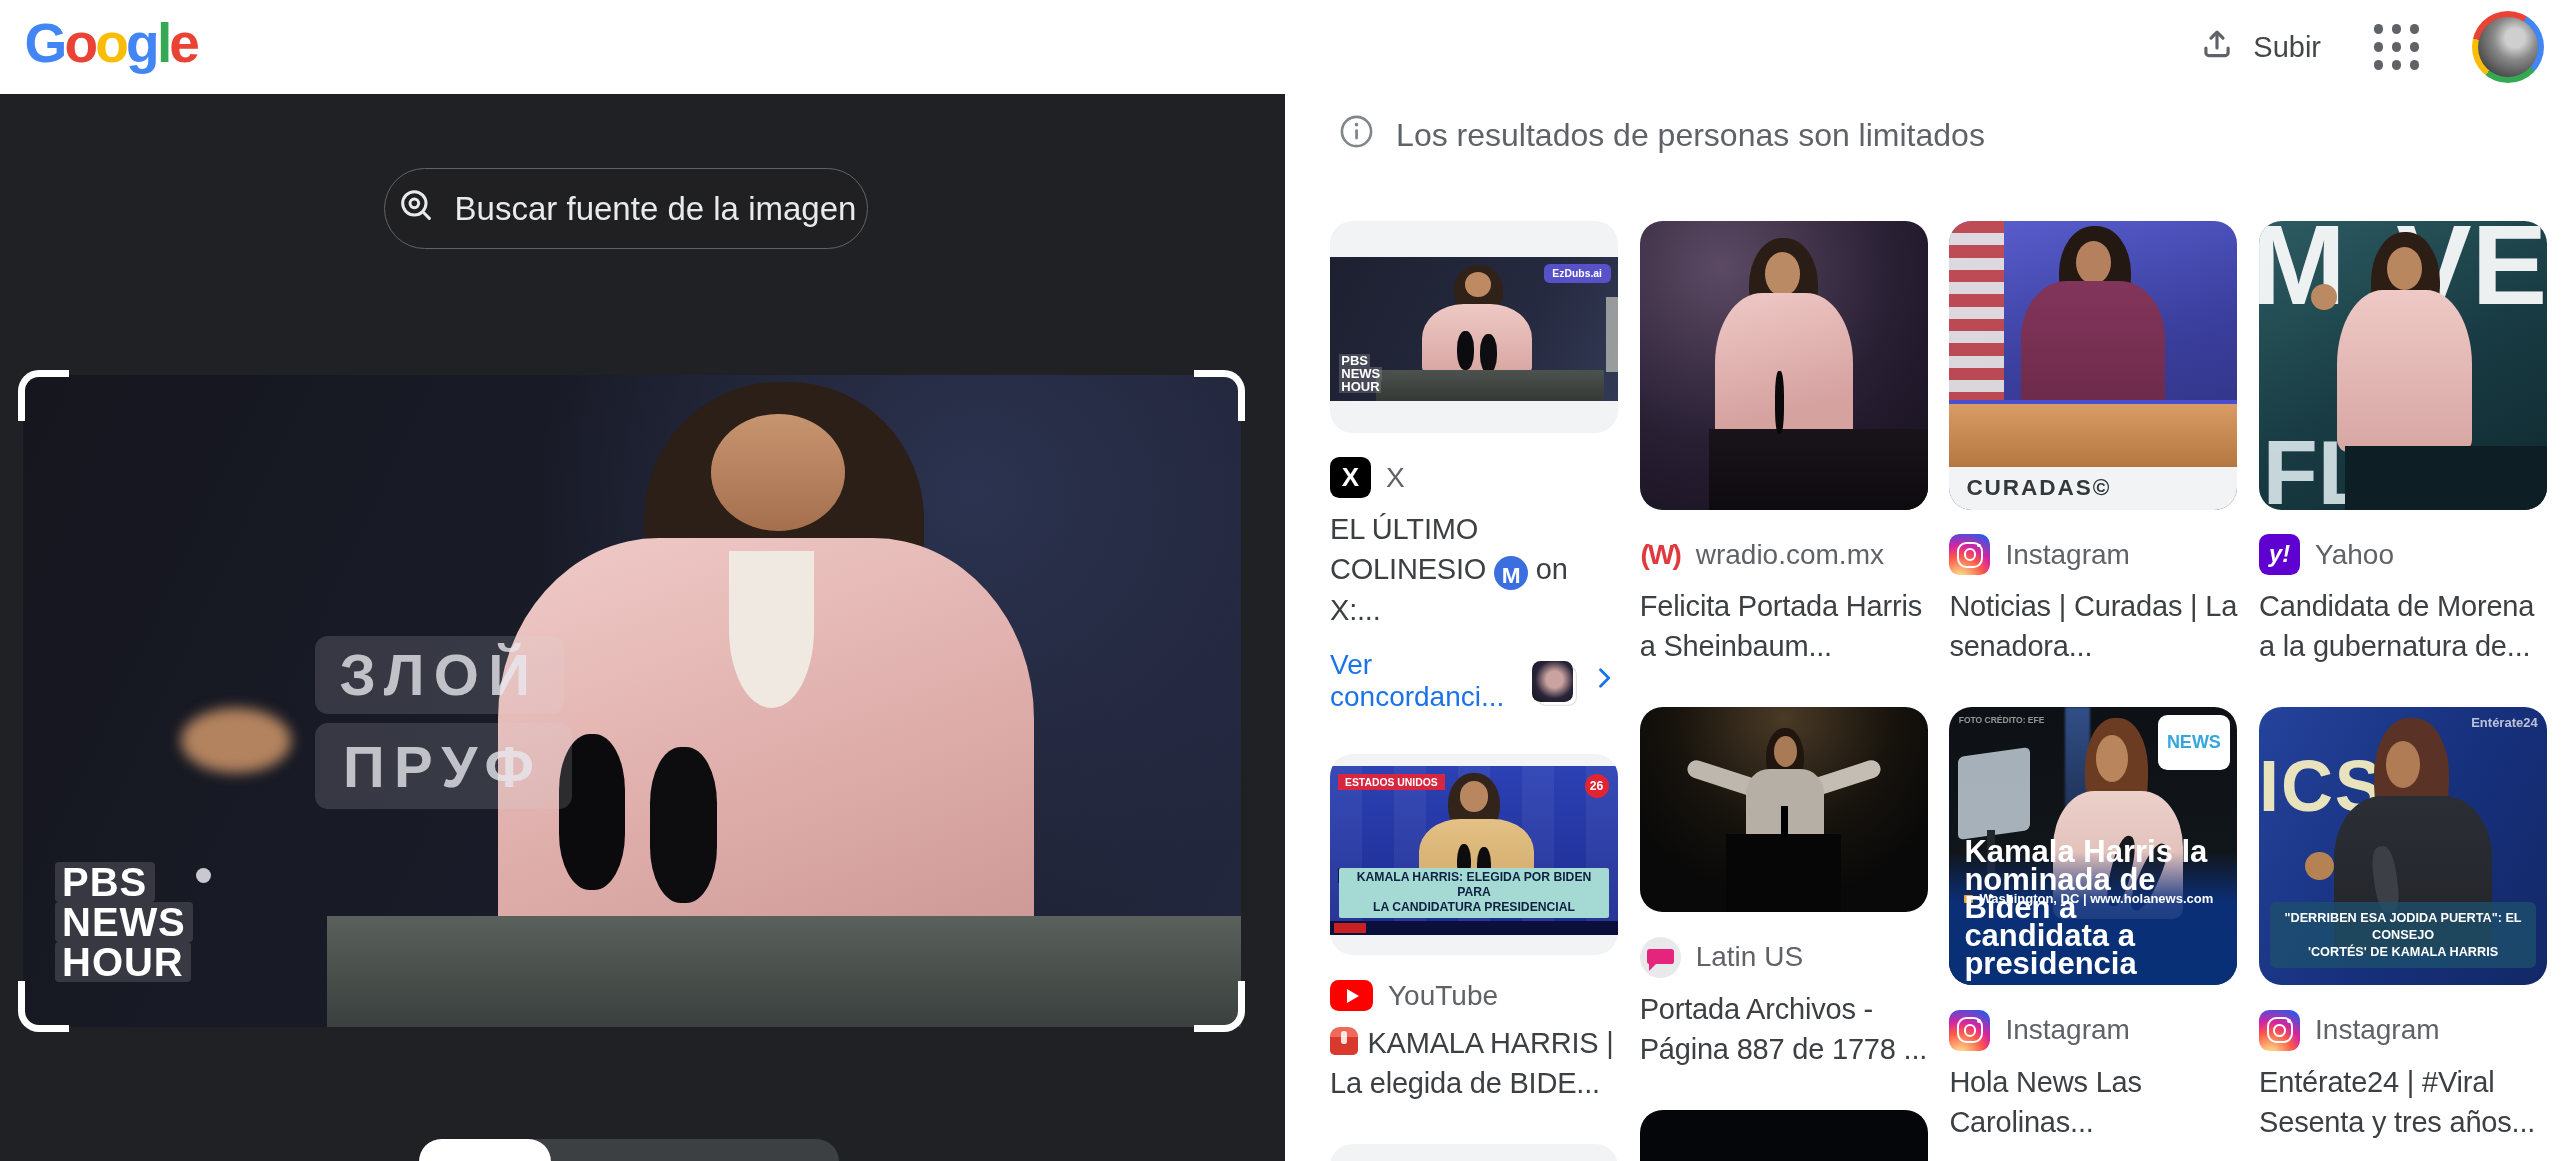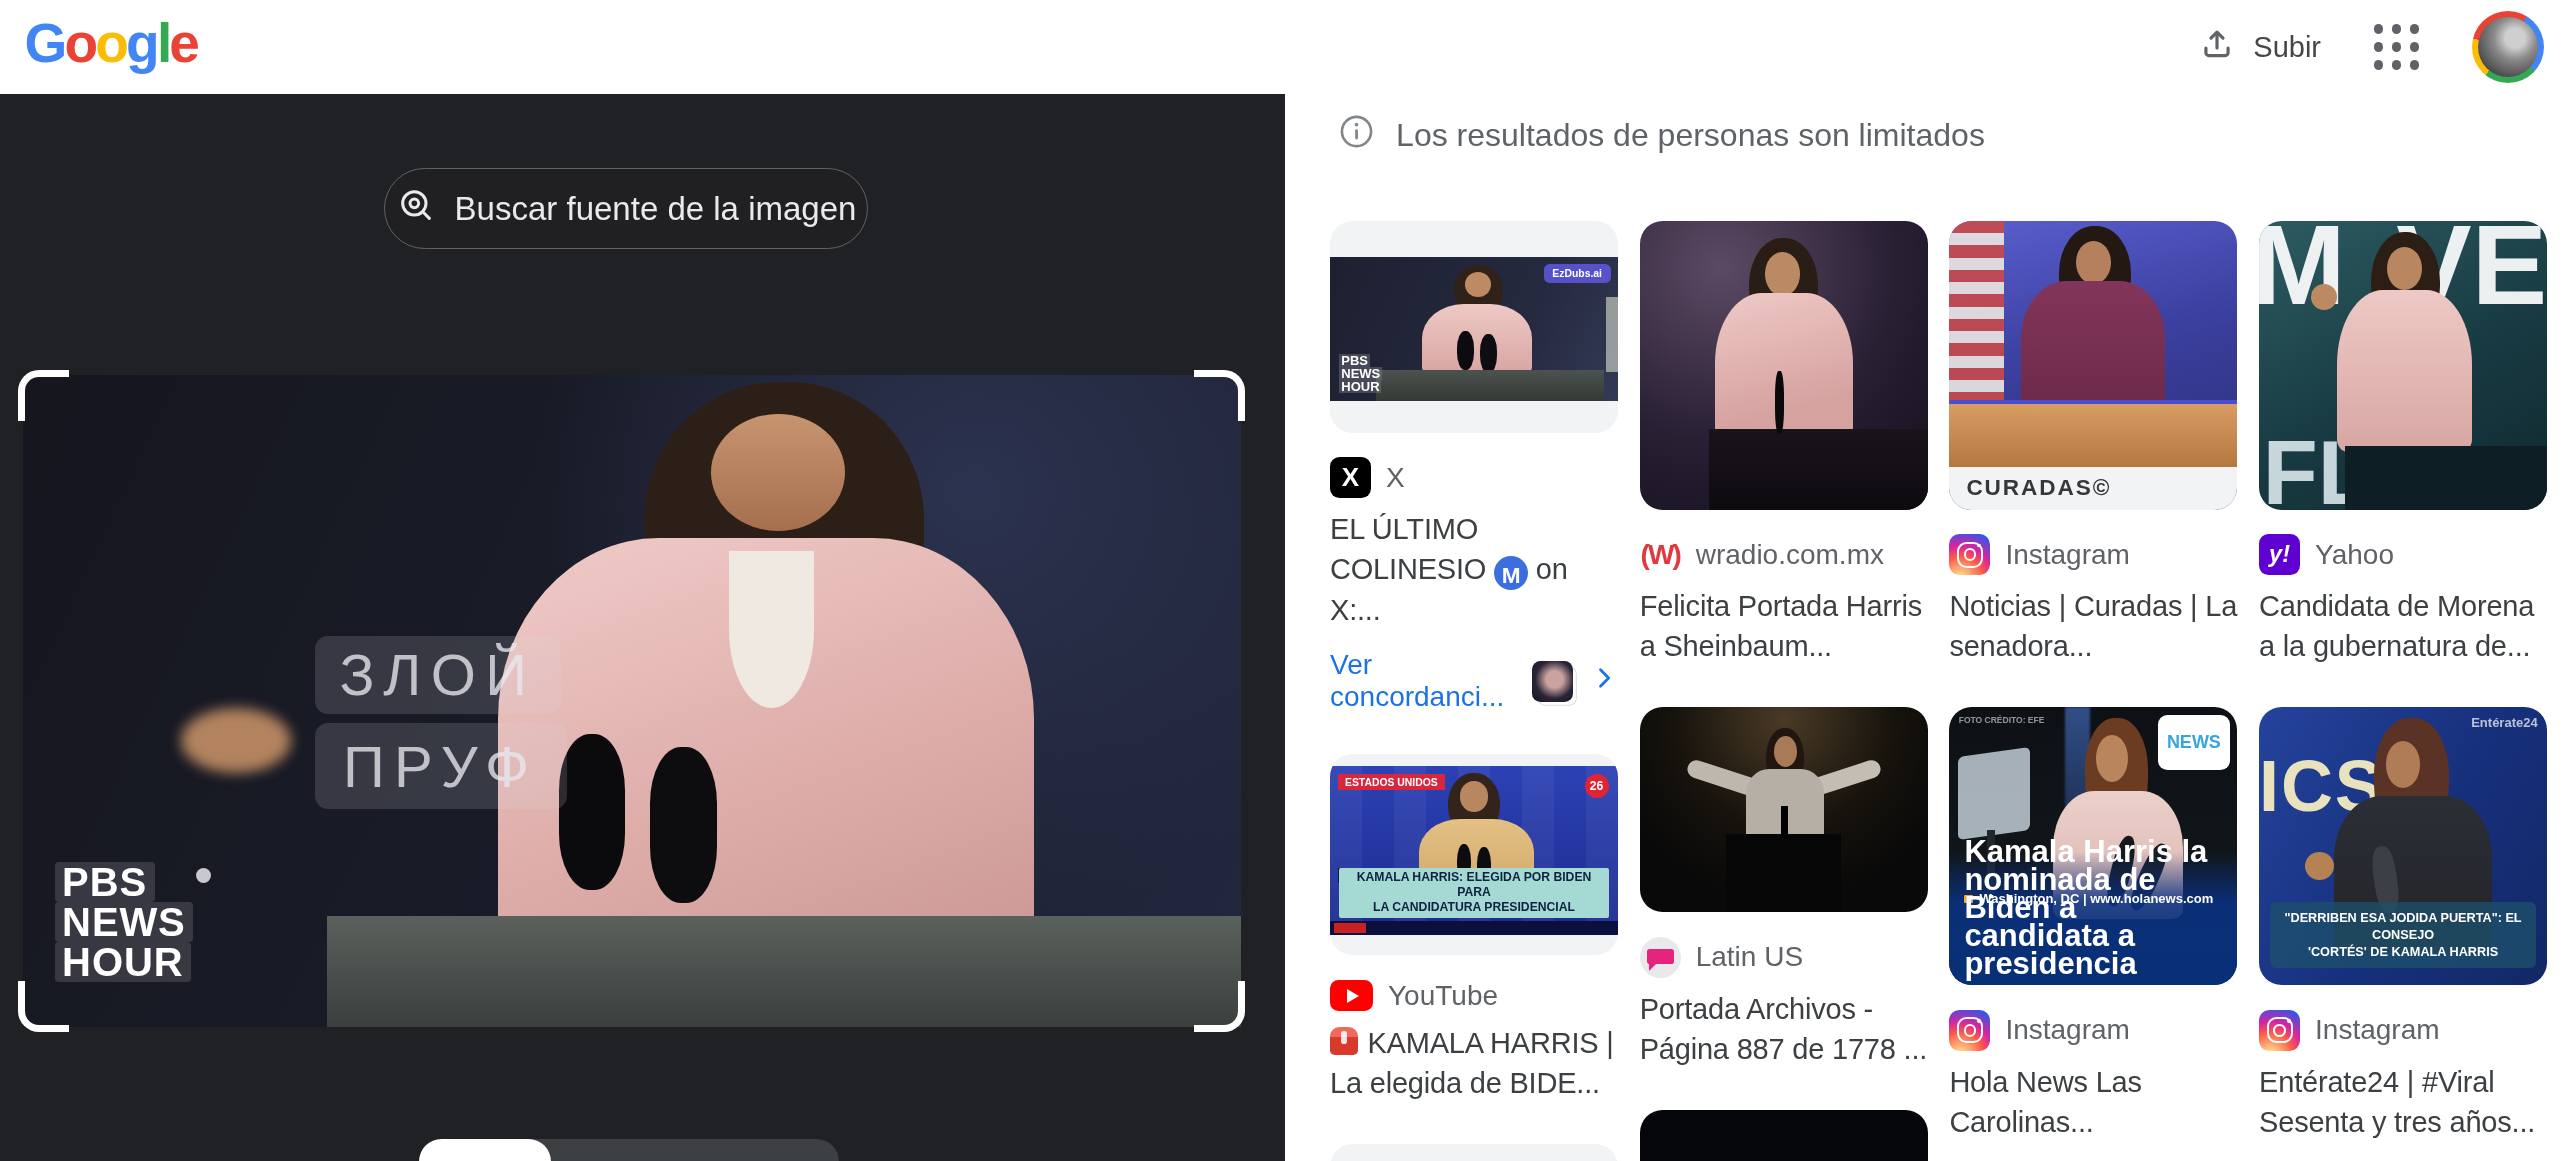--- a/index.html
+++ b/index.html
@@ -36,21 +36,21 @@
       radial-gradient(circle at 78% 18%,#2c3350 0%,rgba(44,51,80,0) 40%),
       linear-gradient(115deg,#15161e 0%,#1a1d2a 55%,#232840 100%);}
   .corner{position:absolute;width:51px;height:51px;border:7.5px solid #fff;box-sizing:border-box;z-index:4;}
   .c-tl{left:-4.7px;top:-4.7px;border-right:0;border-bottom:0;border-top-left-radius:21px;}
   .c-tr{right:-4.7px;top:-4.7px;border-left:0;border-bottom:0;border-top-right-radius:21px;}
   .c-bl{left:-4.7px;bottom:-4.7px;border-right:0;border-top:0;border-bottom-left-radius:21px;}
   .c-br{right:-4.7px;bottom:-4.7px;border-left:0;border-top:0;border-bottom-right-radius:21px;}
 
   .wm{position:absolute;left:24%;top:40%;z-index:3;}
   .wm div{display:inline-block;background:rgba(215,215,222,.16);color:rgba(232,232,238,.78);
-     font-weight:400;font-size:58px;letter-spacing:9.4px;border-radius:13px;padding:5.6px 24.5px;}
+     font-weight:700;font-size:58px;letter-spacing:9.4px;border-radius:13px;padding:5.6px 24.5px;}
   .wm .wm2{display:block;margin-top:9.4px;padding:9.4px 28px;width:fit-content;}
   .pbs-logo{position:absolute;left:32px;bottom:45px;z-index:3;color:#fff;font-weight:700;font-size:40px;line-height:40px;letter-spacing:0.9px;}
   .pbs-logo div{background:rgba(125,125,132,.32);padding:0 7.5px;width:fit-content;border-radius:3.8px;}
   .pbs-star{position:absolute;left:141px;top:5.6px;width:15px;height:15px;border-radius:50%;background:#e8e8ec;opacity:.85;}
 
   .bottom-pill{position:absolute;left:419px;bottom:0;width:420px;height:22.6px;background:#3c4043;border-radius:22.6px 22.6px 0 0;z-index:5;}
   .bottom-pill .seg-white{position:absolute;left:0;top:0;width:132px;height:22.6px;background:#fff;border-radius:22.6px 22.6px 0 0;}
 
   
   .results{flex:1;position:relative;background:#fff;padding:13px 0 0 45px;box-sizing:border-box;overflow:hidden;}

